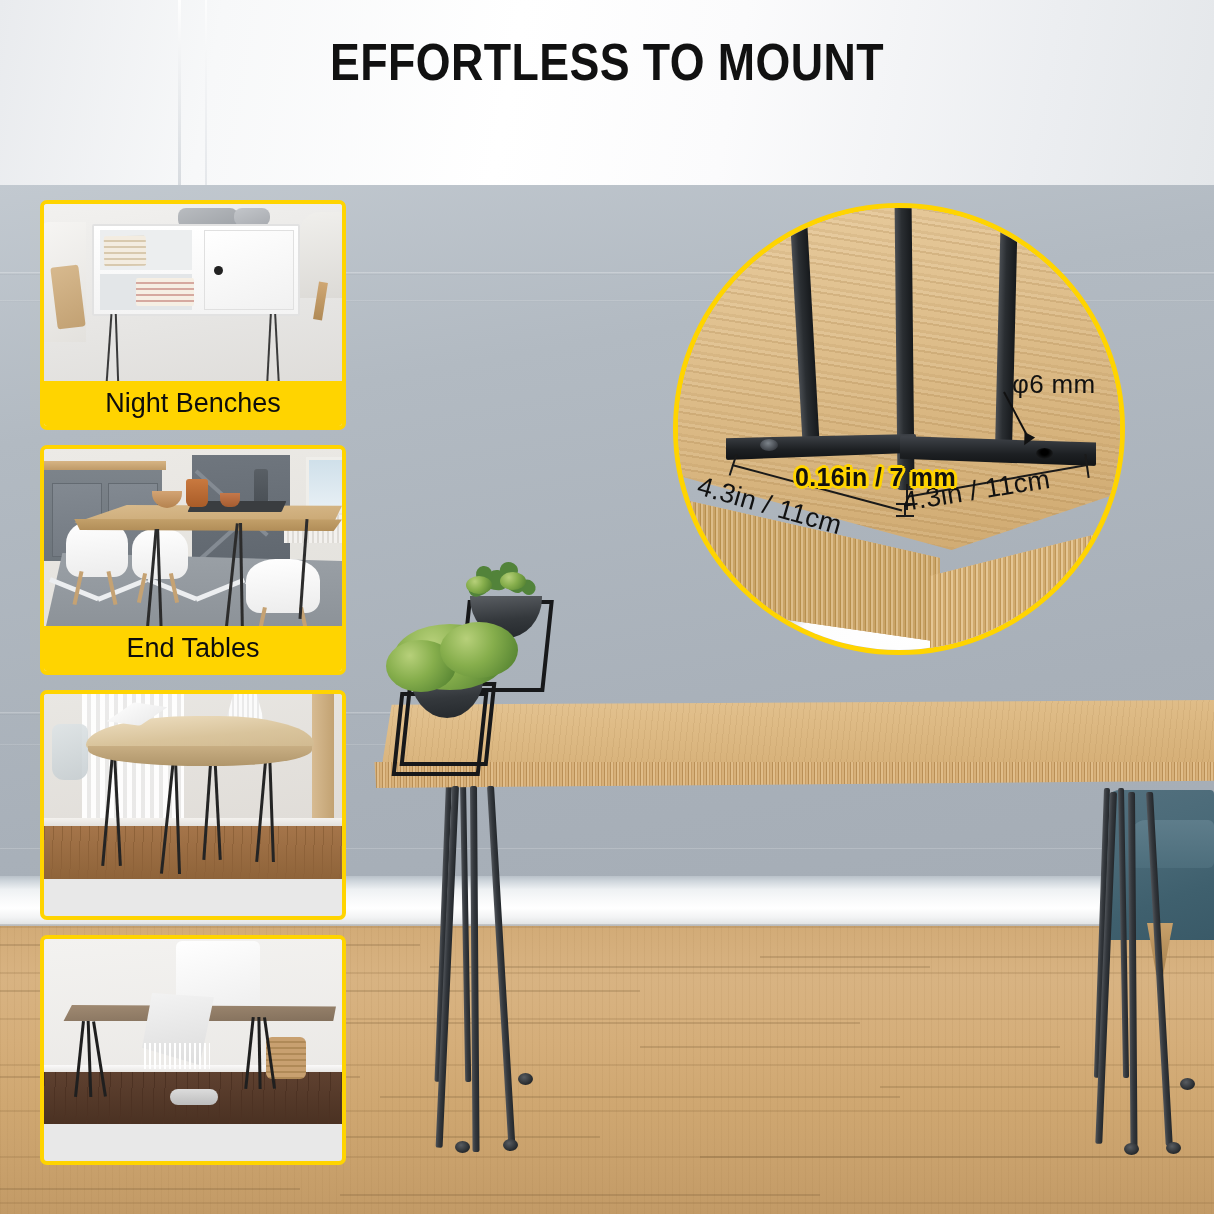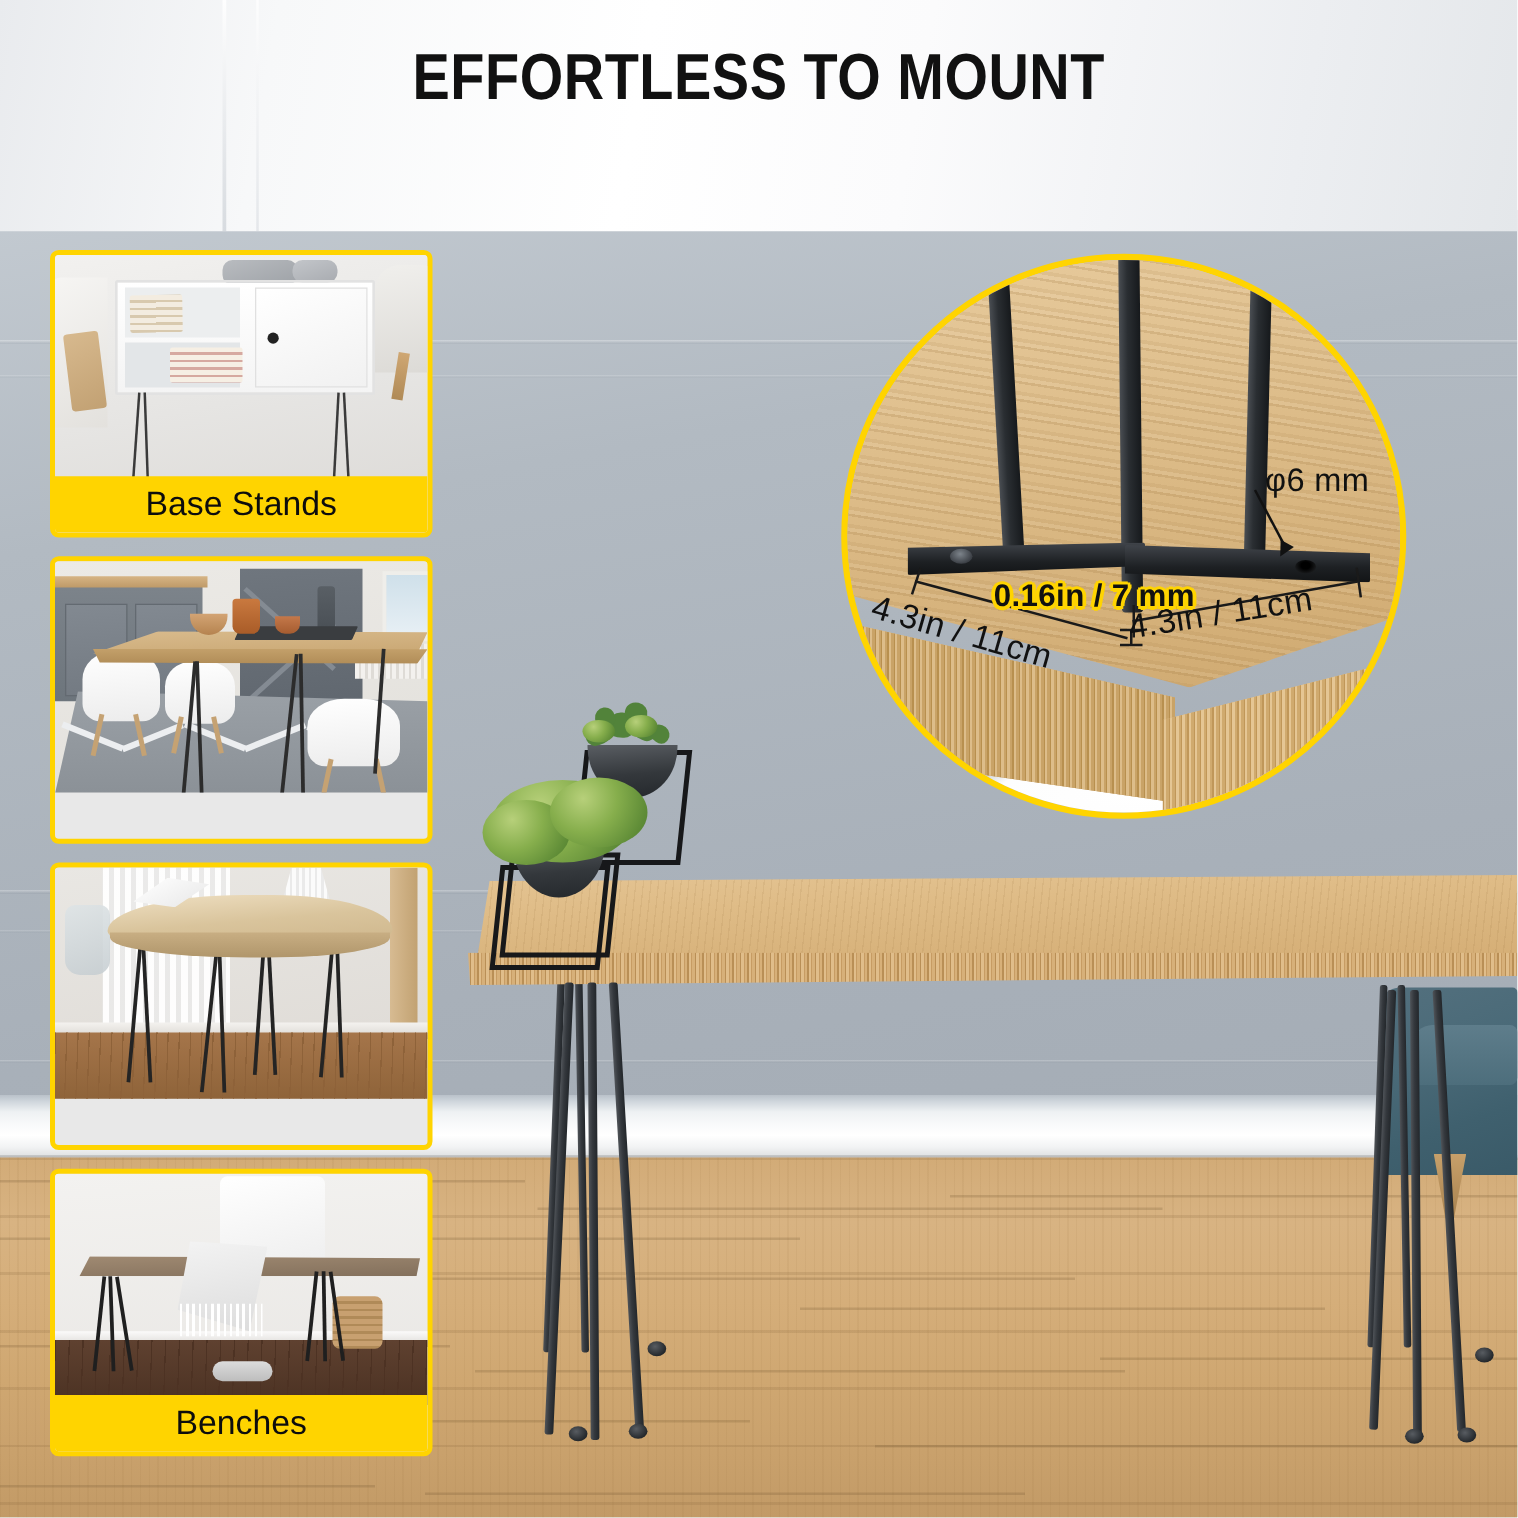--- a/index.html
+++ b/index.html
@@ -465,21 +465,21 @@
         <div class="ns-books1"></div>
         <div class="ns-books2"></div>
         <div class="ns-door"></div>
         <div class="ns-knob"></div>
         <div class="ns-leg" style="left:64px;top:110px;height:70px;transform:rotate(4deg);"></div>
         <div class="ns-leg" style="left:72px;top:110px;height:70px;transform:rotate(-2deg);"></div>
         <div class="ns-leg" style="left:224px;top:110px;height:70px;transform:rotate(3deg);"></div>
         <div class="ns-leg" style="left:232px;top:110px;height:70px;transform:rotate(-3deg);"></div>
       </div>
       <div class="card-label">
-        <span>Base Stands</span>
+        <span>Night Benches</span>
       </div>
     </div>
 
     <div class="card card1">
       <div class="card-photo">
         <div class="et-wall"></div>
         <div class="et-cab"></div>
         <div class="et-cabtop"></div>
         <div class="et-cabdoor" style="left:8px;"></div>
         <div class="et-cabdoor" style="left:64px;"></div>
@@ -509,20 +509,23 @@
         <div class="et-mat"></div>
         <div class="et-bowl"></div>
         <div class="et-vase"></div>
         <div class="et-cup"></div>
         <div class="et-leg" style="left:106px;top:80px;height:106px;transform:rotate(5deg);"></div>
         <div class="et-leg" style="left:114px;top:80px;height:106px;transform:rotate(-2deg);"></div>
         <div class="et-leg" style="left:186px;top:74px;height:112px;transform:rotate(6deg);"></div>
         <div class="et-leg" style="left:196px;top:74px;height:112px;transform:rotate(-1deg);"></div>
         <div class="et-leg" style="left:258px;top:70px;height:100px;transform:rotate(4deg);"></div>
       </div>
+      <div class="card-label">
+        <span>End Tables</span>
+      </div>
     </div>
 
     <div class="card card2">
       <div class="card-photo">
         <div class="ct-wall"></div>
         <div class="ct-door"></div>
         <div class="ct-curtain"></div>
         <div class="ct-jar"></div>
         <div class="ct-lamp"></div>
         <div class="ct-baseb"></div>
@@ -552,23 +555,20 @@
         <div class="bc-fringe"></div>
         <div class="bc-basket"></div>
         <div class="bc-slippers"></div>
         <div class="bc-leg" style="left:34px;top:82px;height:76px;transform:rotate(6deg);"></div>
         <div class="bc-leg" style="left:44px;top:82px;height:76px;transform:rotate(-2deg);"></div>
         <div class="bc-leg" style="left:54px;top:82px;height:76px;transform:rotate(-9deg);"></div>
         <div class="bc-leg" style="left:204px;top:78px;height:72px;transform:rotate(6deg);"></div>
         <div class="bc-leg" style="left:214px;top:78px;height:72px;transform:rotate(-1deg);"></div>
         <div class="bc-leg" style="left:224px;top:78px;height:72px;transform:rotate(-8deg);"></div>
       </div>
-      <div class="card-label">
-        <span>Benches</span>
-      </div>
     </div>
 
   </div>
 
   <div class="callout">
     <div class="co-topface"></div>
     <div class="co-shadow"></div>
     <div class="co-frontL"></div>
     <div class="co-frontR"></div>
 

